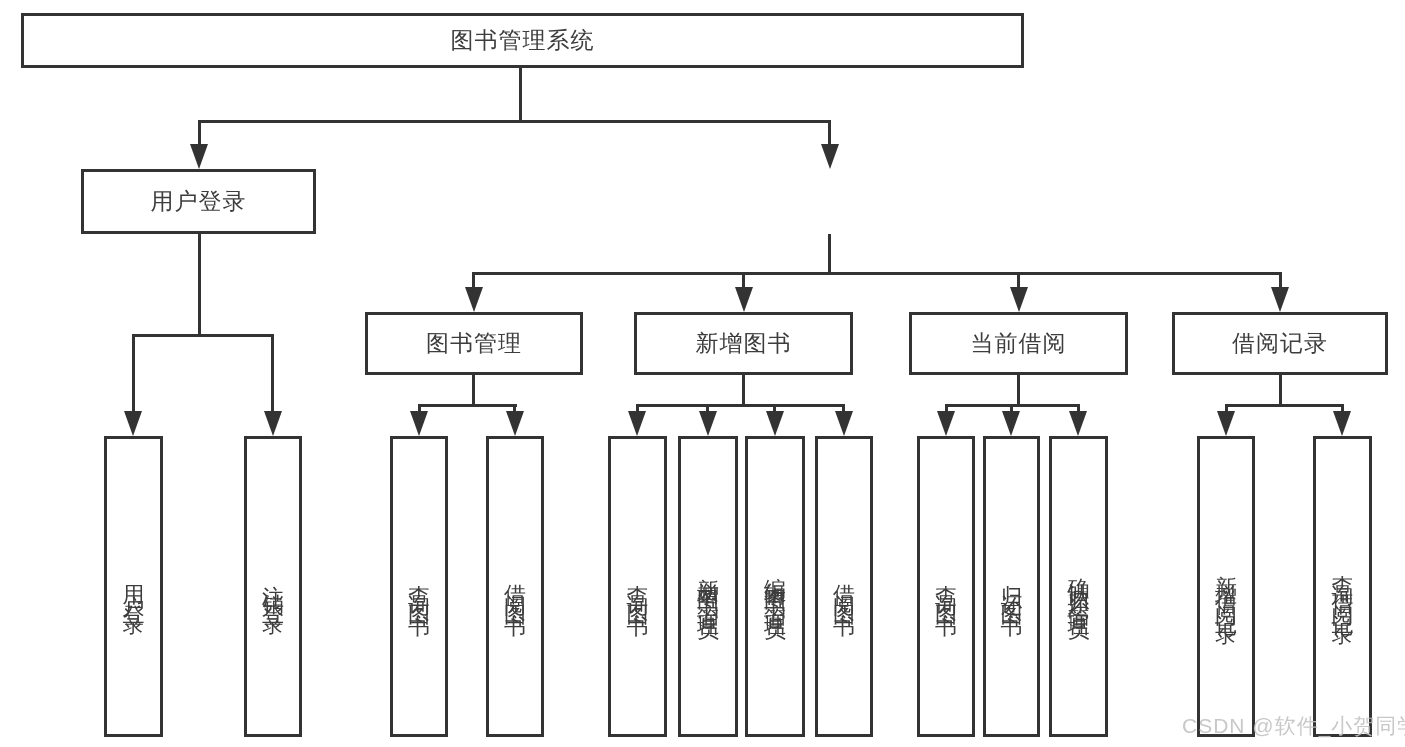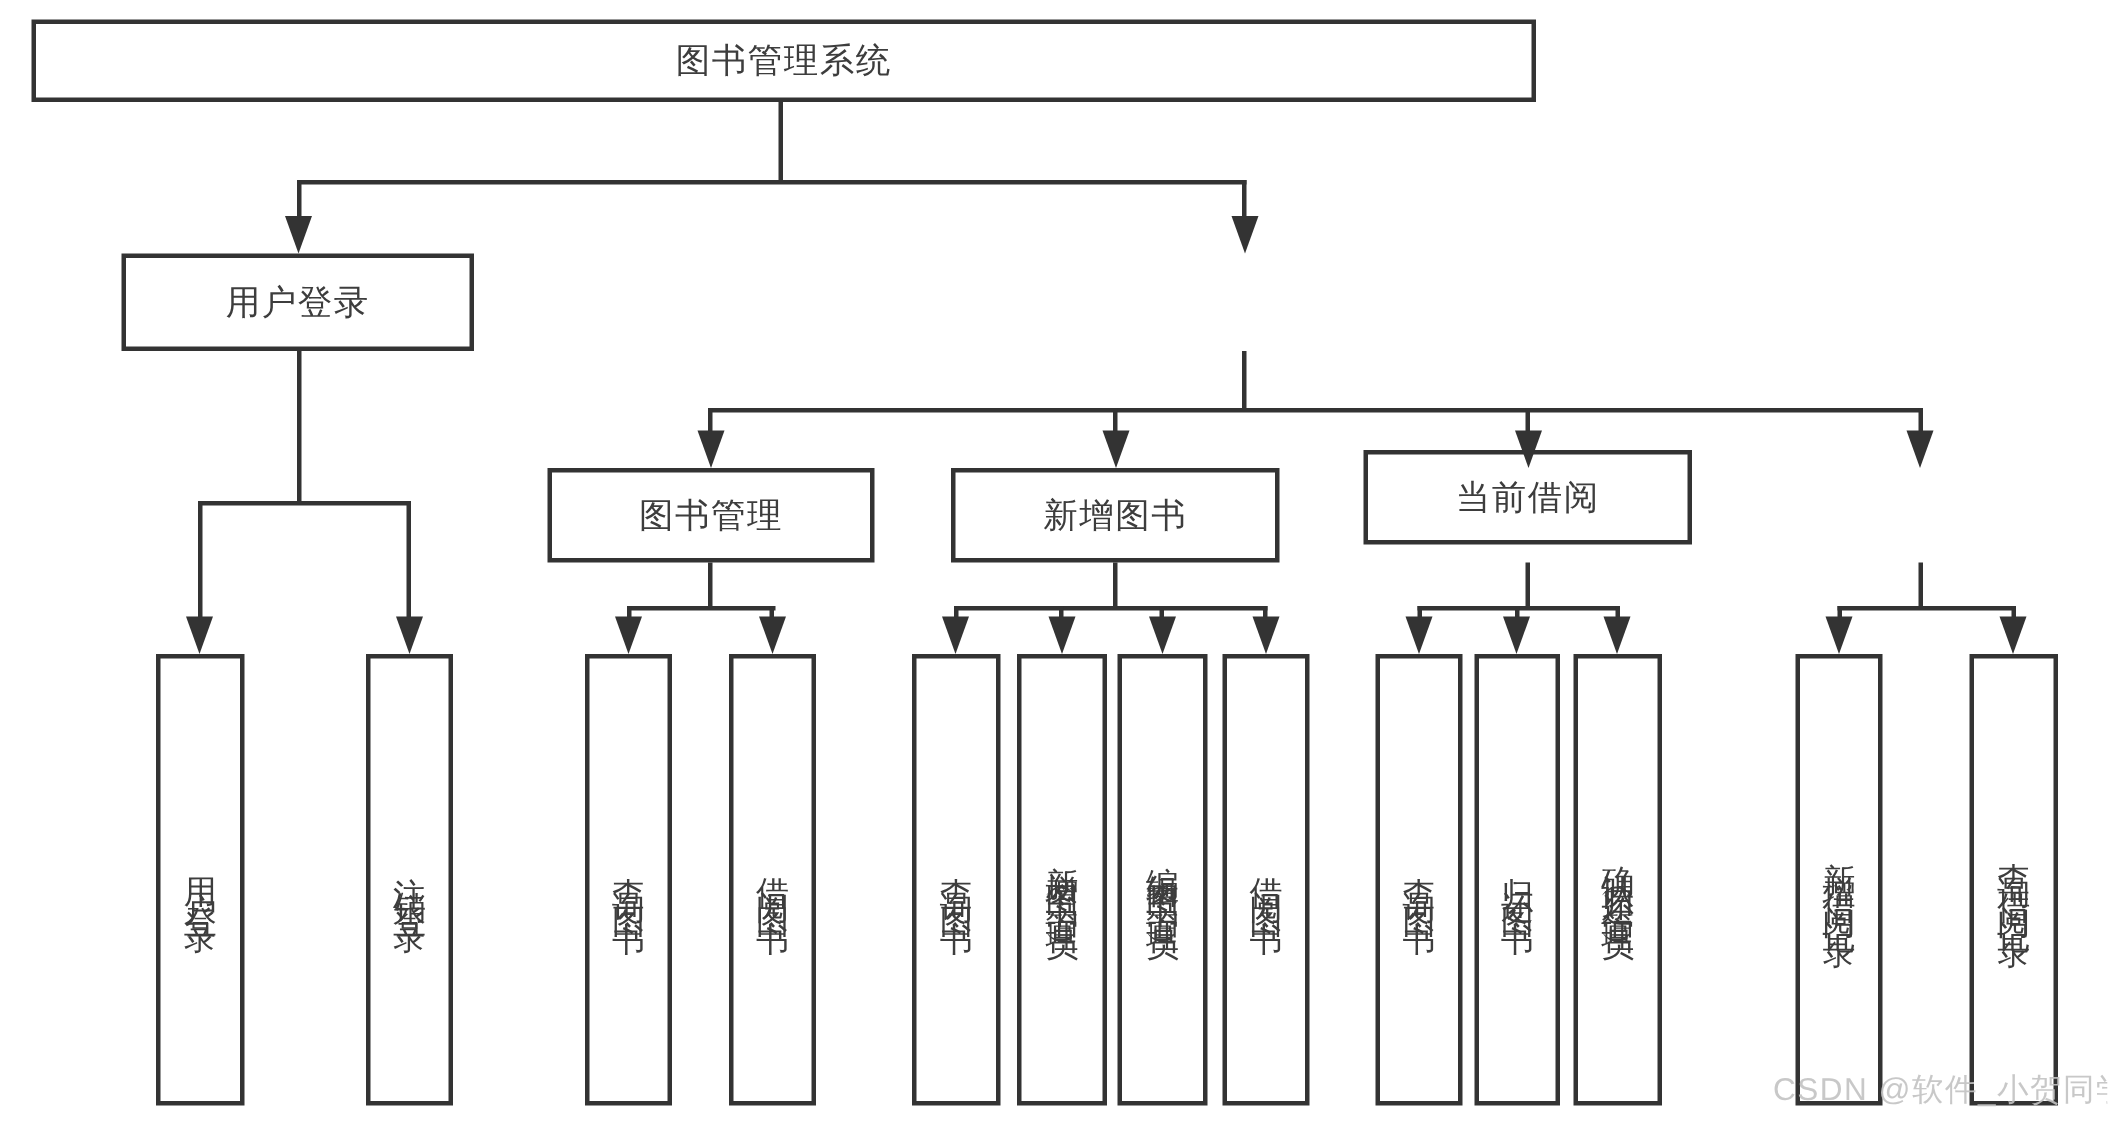--- a/index.html
+++ b/index.html
@@ -71,22 +71,25 @@
   <div class="node" style="left:81px;top:169px;width:235px;height:65px">
     <span class="lbl">用户登录</span>
   </div>
 
   <div class="node" style="left:365px;top:312px;width:218px;height:63px">
     <span class="lbl">图书管理</span>
   </div>
   <div class="node" style="left:634px;top:312px;width:219px;height:63px">
     <span class="lbl">新增图书</span>
   </div>
-  <div class="node" style="left:909px;top:300px;width:219px;height:63px">
+  <div class="node" style="left:909px;top:312px;width:219px;height:63px">
     <span class="lbl">当前借阅</span>
+  </div>
+  <div class="node" style="left:1172px;top:312px;width:216px;height:63px">
+    <span class="lbl">借阅记录</span>
   </div>
 
   <div class="node v" style="left:104px;top:436px;width:59px;height:301px">
     <span class="lbl">用户登录</span>
   </div>
   <div class="node v" style="left:244px;top:436px;width:58px;height:301px">
     <span class="lbl">注销登录</span>
   </div>
 
   <div class="node v" style="left:390px;top:436px;width:58px;height:301px">

